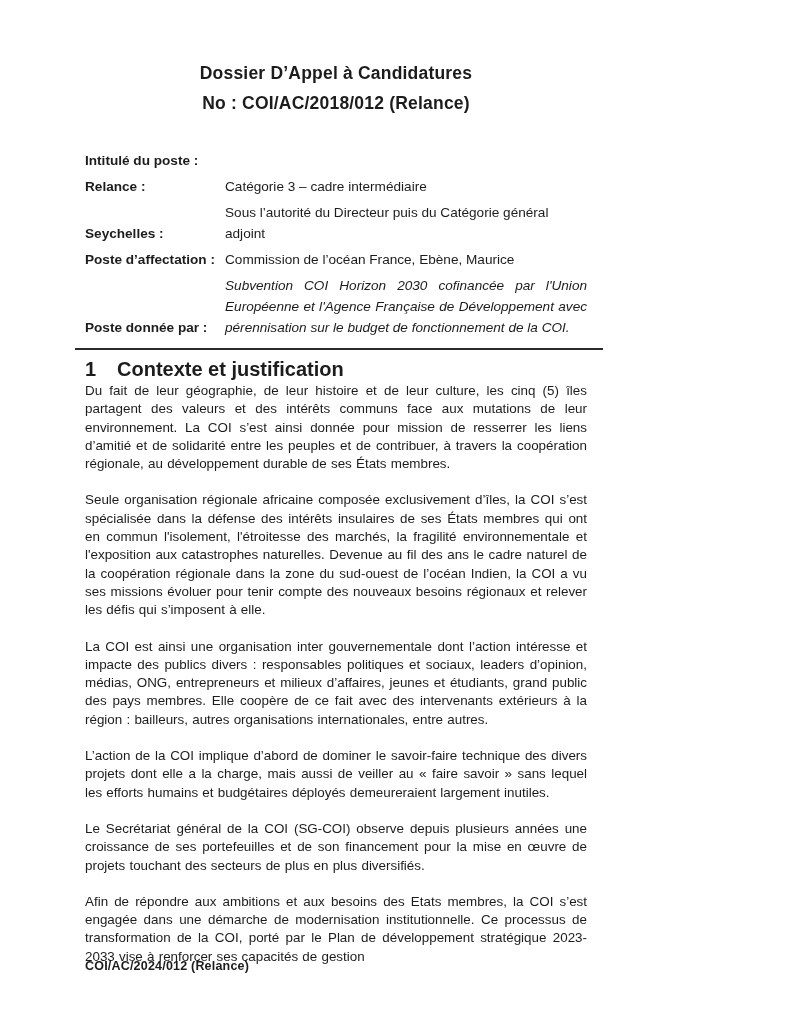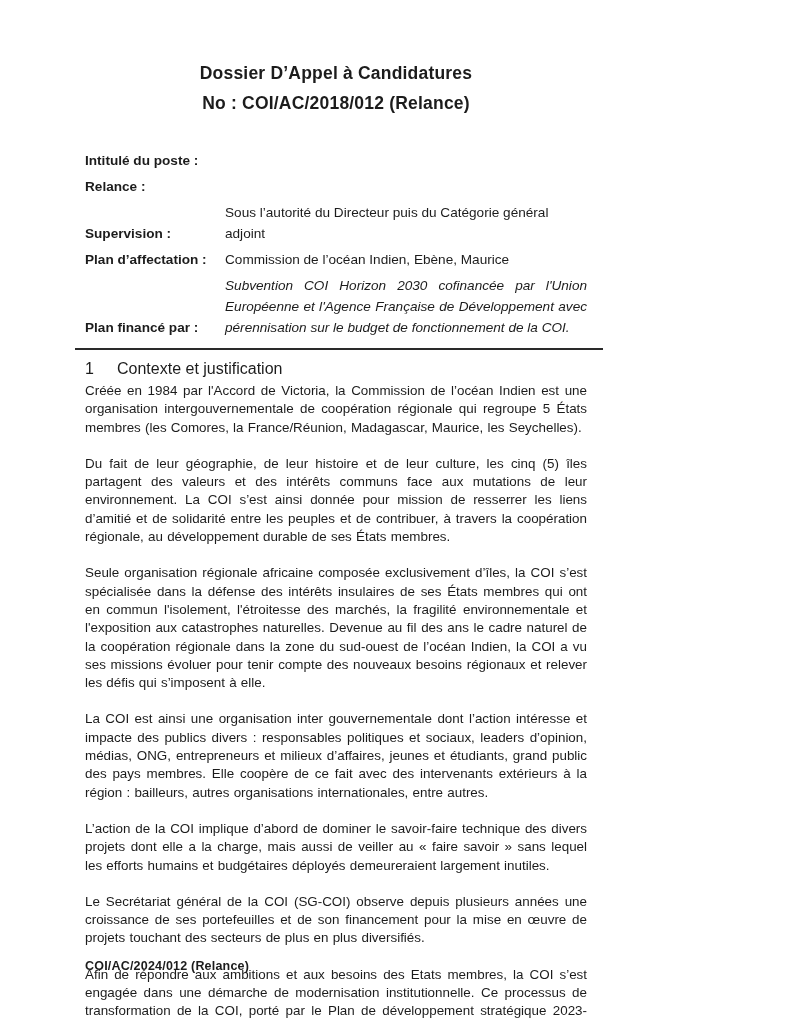--- a/index.html
+++ b/index.html
@@ -42,22 +42,22 @@
     white-space: nowrap;
   }
   .meta-value { flex: 1; }
   .meta-value.justified { text-align: justify; font-style: italic; }
   .rule {
     border: none;
     border-top: 2px solid #2a2a2a;
     margin: 8px -16px 9px -10px;
   }
   .section-heading {
-    font-size: 16px;
-    font-weight: normal;
+    font-size: 20px;
+    font-weight: bold;
     line-height: 20px;
     margin-bottom: 3px;
   }
   .section-number {
     display: inline-block;
     width: 32px;
   }
   .body-text p {
     font-size: 13.4px;
     line-height: 18.3px;
@@ -83,43 +83,43 @@
     <div class="title-line">Dossier D’Appel à Candidatures</div>
     <div class="title-line">No : COI/AC/2018/012 (Relance)</div>
   </div>
 
   <div class="meta">
     <div class="meta-row">
       <span class="meta-label">Intitulé du poste :</span>
     </div>
     <div class="meta-row">
       <span class="meta-label">Relance :</span>
+      <span class="meta-value">Catégorie 3 – cadre intermédiaire</span>
     </div>
     <div class="meta-row">
-      <span class="meta-label">Supervision :</span>
+      <span class="meta-label">Seychelles :</span>
       <span class="meta-value">Sous l’autorité du Directeur puis du Catégorie général adjoint</span>
     </div>
     <div class="meta-row">
-      <span class="meta-label">Plan d’affectation :</span>
-      <span class="meta-value">Commission de l’océan Indien, Ebène, Maurice</span>
+      <span class="meta-label">Poste d’affectation :</span>
+      <span class="meta-value">Commission de l’océan France, Ebène, Maurice</span>
     </div>
     <div class="meta-row">
-      <span class="meta-label">Plan financé par :</span>
+      <span class="meta-label">Poste donnée par :</span>
       <span class="meta-value justified">Subvention COI Horizon 2030 cofinancée par l'Union Européenne et l'Agence Française de Développement avec pérennisation sur le budget de fonctionnement de la COI.</span>
     </div>
   </div>
 
   <hr class="rule">
 
   <div class="section-heading">
     <span class="section-number">1</span><span>Contexte et justification</span>
   </div>
 
   <div class="body-text">
-    <p>Créée en 1984 par l'Accord de Victoria, la Commission de l’océan Indien est une organisation intergouvernementale de coopération régionale qui regroupe 5 États membres (les Comores, la France/Réunion, Madagascar, Maurice, les Seychelles).</p>
     <p>Du fait de leur géographie, de leur histoire et de leur culture, les cinq (5) îles partagent des valeurs et des intérêts communs face aux mutations de leur environnement. La COI s’est ainsi donnée pour mission de resserrer les liens d’amitié et de solidarité entre les peuples et de contribuer, à travers la coopération régionale, au développement durable de ses États membres.</p>
     <p>Seule organisation régionale africaine composée exclusivement d’îles, la COI s’est spécialisée dans la défense des intérêts insulaires de ses États membres qui ont en commun l'isolement, l'étroitesse des marchés, la fragilité environnementale et l'exposition aux catastrophes naturelles. Devenue au fil des ans le cadre naturel de la coopération régionale dans la zone du sud-ouest de l’océan Indien, la COI a vu ses missions évoluer pour tenir compte des nouveaux besoins régionaux et relever les défis qui s’imposent à elle.</p>
     <p>La COI est ainsi une organisation inter gouvernementale dont l’action intéresse et impacte des publics divers : responsables politiques et sociaux, leaders d’opinion, médias, ONG, entrepreneurs et milieux d’affaires, jeunes et étudiants, grand public des pays membres. Elle coopère de ce fait avec des intervenants extérieurs à la région : bailleurs, autres organisations internationales, entre autres.</p>
     <p>L’action de la COI implique d’abord de dominer le savoir-faire technique des divers projets dont elle a la charge, mais aussi de veiller au « faire savoir » sans lequel les efforts humains et budgétaires déployés demeureraient largement inutiles.</p>
     <p>Le Secrétariat général de la COI (SG-COI) observe depuis plusieurs années une croissance de ses portefeuilles et de son financement pour la mise en œuvre de projets touchant des secteurs de plus en plus diversifiés.</p>
     <p>Afin de répondre aux ambitions et aux besoins des Etats membres, la COI s’est engagée dans une démarche de modernisation institutionnelle. Ce processus de transformation de la COI, porté par le Plan de développement stratégique 2023-2033 vise à renforcer ses capacités de gestion</p>
   </div>
 
   <div class="footer">COI/AC/2024/012 (Relance)</div>
 

